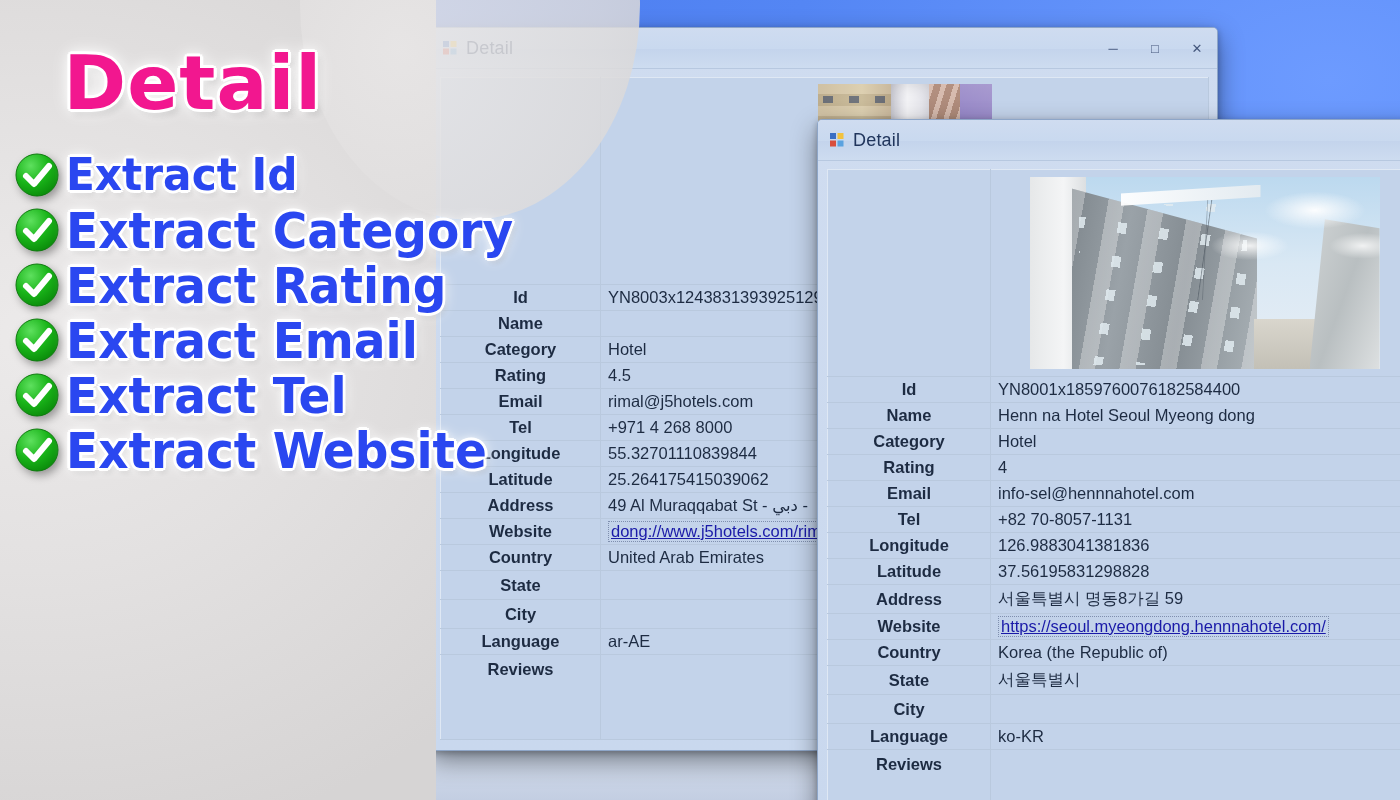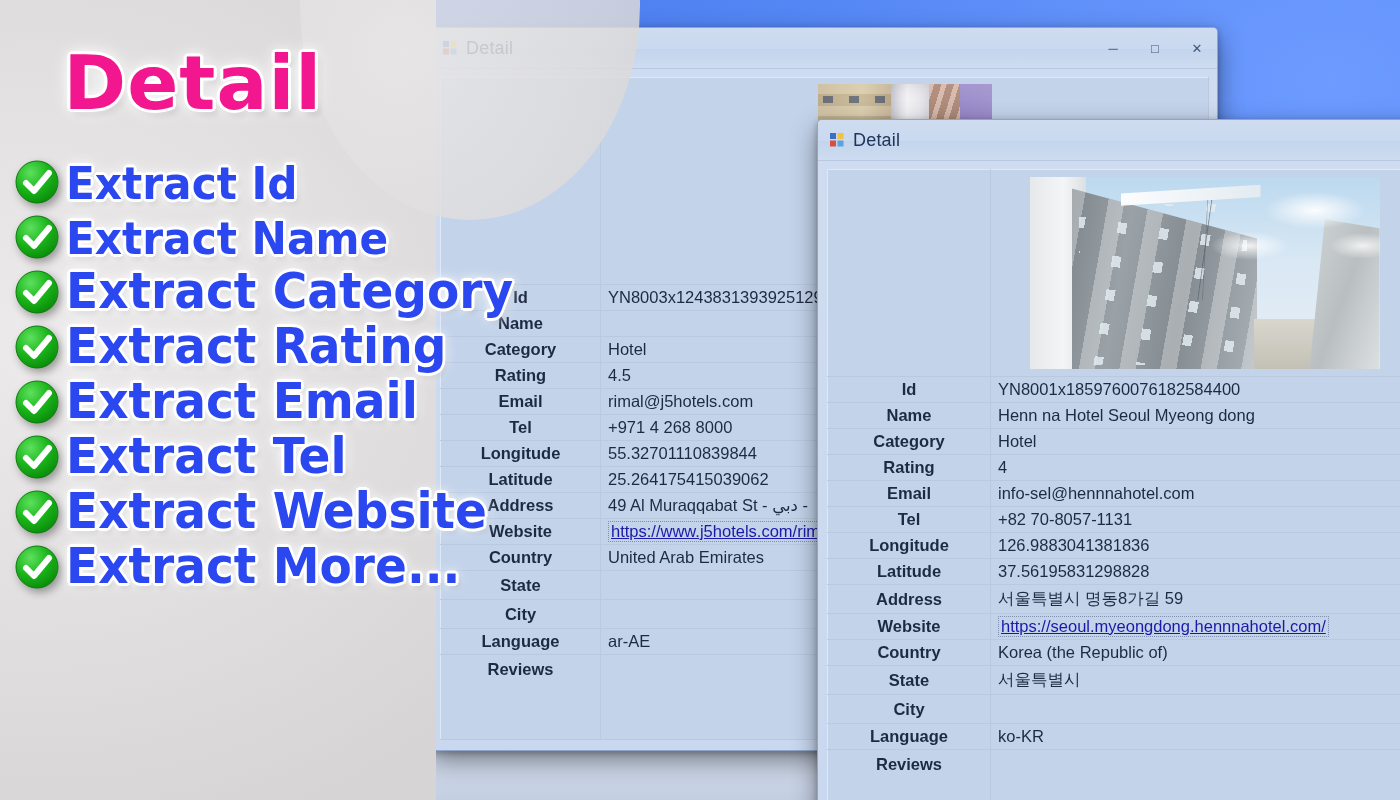--- a/index.html
+++ b/index.html
@@ -49,21 +49,21 @@
       -3px 0 0 #fff, 3px 0 0 #fff, 0 -3px 0 #fff, 0 3px 0 #fff,
       0 0 12px #ffffff, 0 0 20px #ffffff,
       4px 5px 7px rgba(0,0,0,.22);
     white-space:nowrap;
   }
 
   #promo-list{
     position:absolute;left:14px;top:152px;width:540px;
   }
   .promo-item{
-    display:flex;align-items:flex-end;
+    display:flex;align-items:flex-start;
     height:55px;margin:0;
     white-space:nowrap;
   }
   .promo-check{
     position:relative;flex:0 0 auto;
     width:48px;height:48px;margin-right:4px;
     display:inline-block;
   }
   .promo-check svg{display:block;filter:drop-shadow(3px 4px 4px rgba(0,0,0,.35));}
   .promo-text{
@@ -336,21 +336,21 @@
       <div class="dg-row">
           <div class="dg-label">Latitude</div>
           <div class="dg-value">25.264175415039062</div>
         </div>
       <div class="dg-row">
           <div class="dg-label">Address</div>
           <div class="dg-value">49 Al Muraqqabat St - دبي -</div>
         </div>
       <div class="dg-row">
           <div class="dg-label">Website</div>
-          <div class="dg-value link"><span class="linktext">https://www.j5hotels.com/rim</span></div>
+          <div class="dg-value link"><span class="linktext">dong://www.j5hotels.com/rim</span></div>
         </div>
       <div class="dg-row">
           <div class="dg-label">Country</div>
           <div class="dg-value">United Arab Emirates</div>
         </div>
       <div class="dg-row">
           <div class="dg-label">State</div>
           <div class="dg-value" style="height:22px;"></div>
         </div>
       <div class="dg-row">
@@ -484,29 +484,20 @@
                   <stop offset="55%" stop-color="#19b419"></stop>
                   <stop offset="100%" stop-color="#0a8a0a"></stop>
                 </radialGradient>
               </defs>
               <circle cx="23" cy="23" r="21" fill="url(#g0)" stroke="#0d7a0d" stroke-width="1"></circle>
               <path d="M12 24 L20 32 L35 14" stroke="#fff" stroke-width="6" fill="none" stroke-linecap="round" stroke-linejoin="round"></path>
             </svg>
           </span>
         <span class="promo-text">Extract Id</span>
       </div>
-      <div class="promo-item">
-        <span class="promo-check">
-            <svg viewBox="0 0 48 48" width="48" height="48">
-              <circle cx="23" cy="23" r="21" fill="url(#g0)" stroke="#0d7a0d" stroke-width="1"></circle>
-              <path d="M12 24 L20 32 L35 14" stroke="#fff" stroke-width="6" fill="none" stroke-linecap="round" stroke-linejoin="round"></path>
-            </svg>
-          </span>
-        <span class="promo-text">Extract Name</span>
-      </div>
       <div class="promo-item lg">
         <span class="promo-check">
             <svg viewBox="0 0 48 48" width="48" height="48">
               <circle cx="23" cy="23" r="21" fill="url(#g0)" stroke="#0d7a0d" stroke-width="1"></circle>
               <path d="M12 24 L20 32 L35 14" stroke="#fff" stroke-width="6" fill="none" stroke-linecap="round" stroke-linejoin="round"></path>
             </svg>
           </span>
         <span class="promo-text">Extract Category</span>
       </div>
       <div class="promo-item lg">
@@ -538,24 +529,15 @@
       </div>
       <div class="promo-item lg">
         <span class="promo-check">
             <svg viewBox="0 0 48 48" width="48" height="48">
               <circle cx="23" cy="23" r="21" fill="url(#g0)" stroke="#0d7a0d" stroke-width="1"></circle>
               <path d="M12 24 L20 32 L35 14" stroke="#fff" stroke-width="6" fill="none" stroke-linecap="round" stroke-linejoin="round"></path>
             </svg>
           </span>
         <span class="promo-text">Extract Website</span>
       </div>
-      <div class="promo-item lg">
-        <span class="promo-check">
-            <svg viewBox="0 0 48 48" width="48" height="48">
-              <circle cx="23" cy="23" r="21" fill="url(#g0)" stroke="#0d7a0d" stroke-width="1"></circle>
-              <path d="M12 24 L20 32 L35 14" stroke="#fff" stroke-width="6" fill="none" stroke-linecap="round" stroke-linejoin="round"></path>
-            </svg>
-          </span>
-        <span class="promo-text">Extract More...</span>
-      </div>
     </div>
   </div>
 </div>
 
 </body></html>

